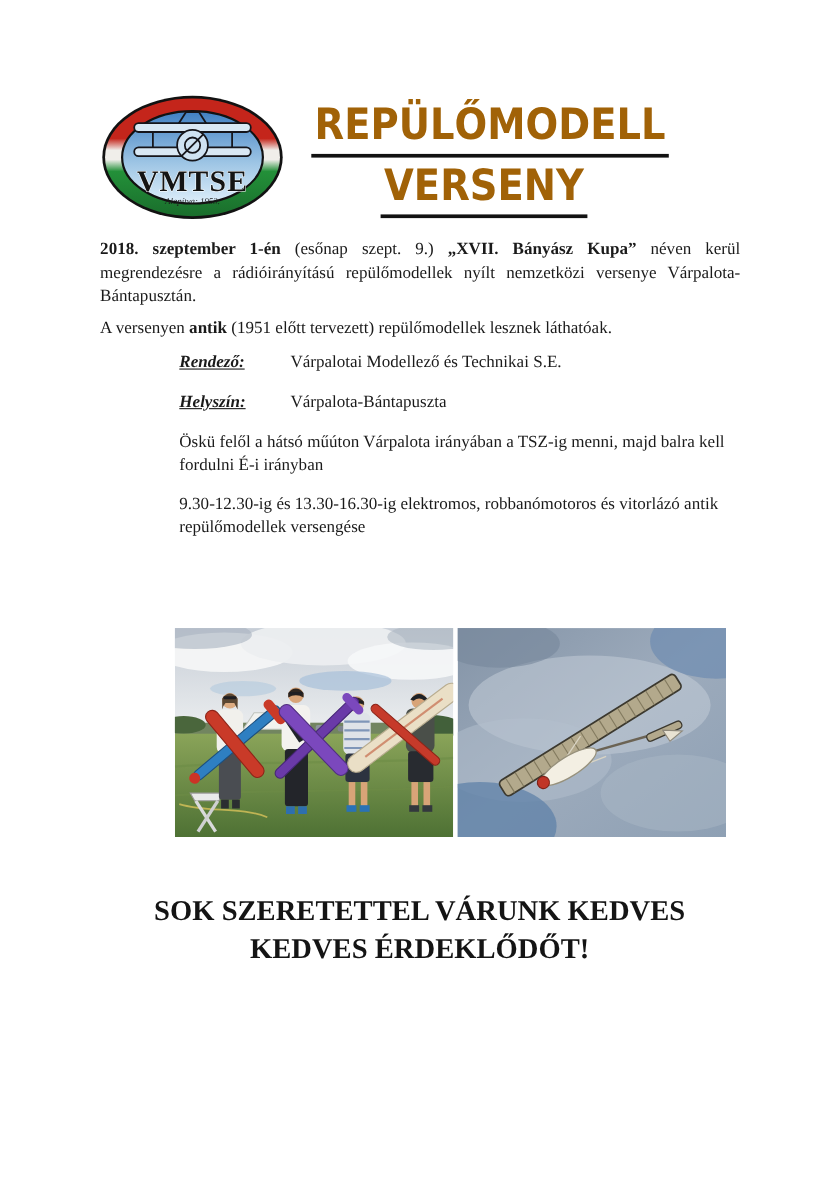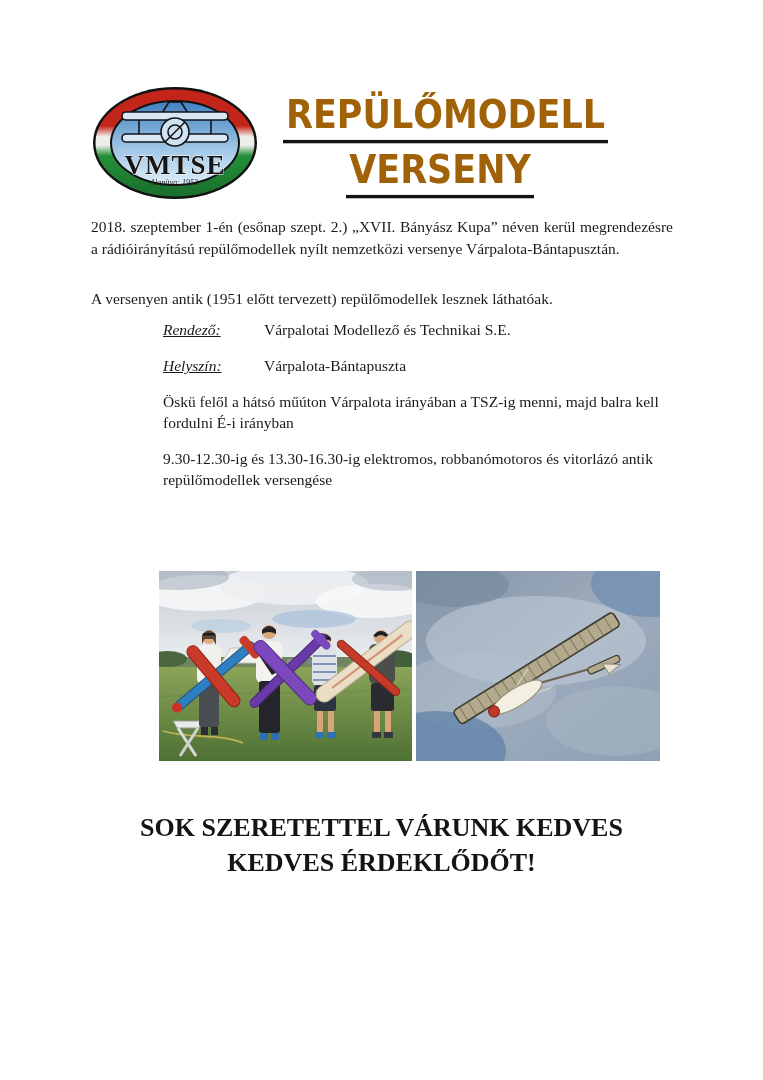--- a/index.html
+++ b/index.html
@@ -23,26 +23,26 @@
   .title-line2-wrap { margin-top:11px; }
   
   .intro-p1 {
     position:absolute; left:91px; top:216px; width:582px;
     font-size:15.5px; line-height:21.5px; text-align:justify;
   }
   .intro-p2 {
     position:absolute; left:91px; top:288px; width:582px;
     font-size:15.5px; line-height:21px;
   }
-  .b { font-weight:normal;margin-top:16px; }
+  .b { font-weight:bold;margin-top:16px; }
   
   .details { position:absolute; left:163px; top:319px; width:506px; font-size:15.5px; line-height:21px; }
   .info-row { display:flex; margin-bottom:15px; }
   .info-label {
-    flex:none; width:101px; font-weight:normal; font-style:italic;
+    flex:none; width:101px; font-weight:bold; font-style:italic;
     text-decoration:underline;
   }
   .info-value { flex:1; }
   
   .photos { position:absolute; left:159px; top:571px; width:501px; height:190px; display:flex; gap:4px; }
   .photos svg { display:block; }
   
   .closing {
     position:absolute; left:0; top:810px; width:763px; text-align:center;
     font-weight:bold; font-size:26px; line-height:35px; color:#141414;
@@ -88,21 +88,21 @@
       <text x="83" y="88" text-anchor="middle" font-family="Liberation Serif, serif" font-weight="bold" font-size="27" letter-spacing="1" fill="#141414" stroke="#ffffff" stroke-width="0.8" paint-order="stroke">VMTSE</text>
       <text x="83" y="99" text-anchor="middle" font-family="Liberation Serif, serif" font-style="italic" font-size="8" fill="#1d1d1d">Alapítva: 1953.</text>
     </svg>
   </div>
 
   <div class="title-block">
     <div><span class="title-line">REPÜLŐMODELL</span></div>
     <div class="title-line2-wrap"><span class="title-line">VERSENY</span></div>
   </div>
 
-  <p class="intro-p1"><span class="b">2018. szeptember 1-én</span><span> (esőnap szept. 2.) </span><span class="b">„XVII. Bányász Kupa”</span><span> néven kerül megrendezésre a rádióirányítású repülőmodellek nyílt nemzetközi versenye Várpalota-Bántapusztán.</span></p>
+  <p class="intro-p1"><span class="b">2018. szeptember 1-én</span><span> (esőnap szept. 9.) </span><span class="b">„XVII. Bányász Kupa”</span><span> néven kerül megrendezésre a rádióirányítású repülőmodellek nyílt nemzetközi versenye Várpalota-Bántapusztán.</span></p>
 
   <p class="intro-p2"><span>A versenyen </span><span class="b">antik</span><span> (1951 előtt tervezett) repülőmodellek lesznek láthatóak.</span></p>
 
   <div class="details">
     <div class="info-row">
       <div class="info-label">Rendező:</div>
       <div class="info-value">Várpalotai Modellező és Technikai S.E.</div>
     </div>
     <div class="info-row">
       <div class="info-label">Helyszín:</div>

